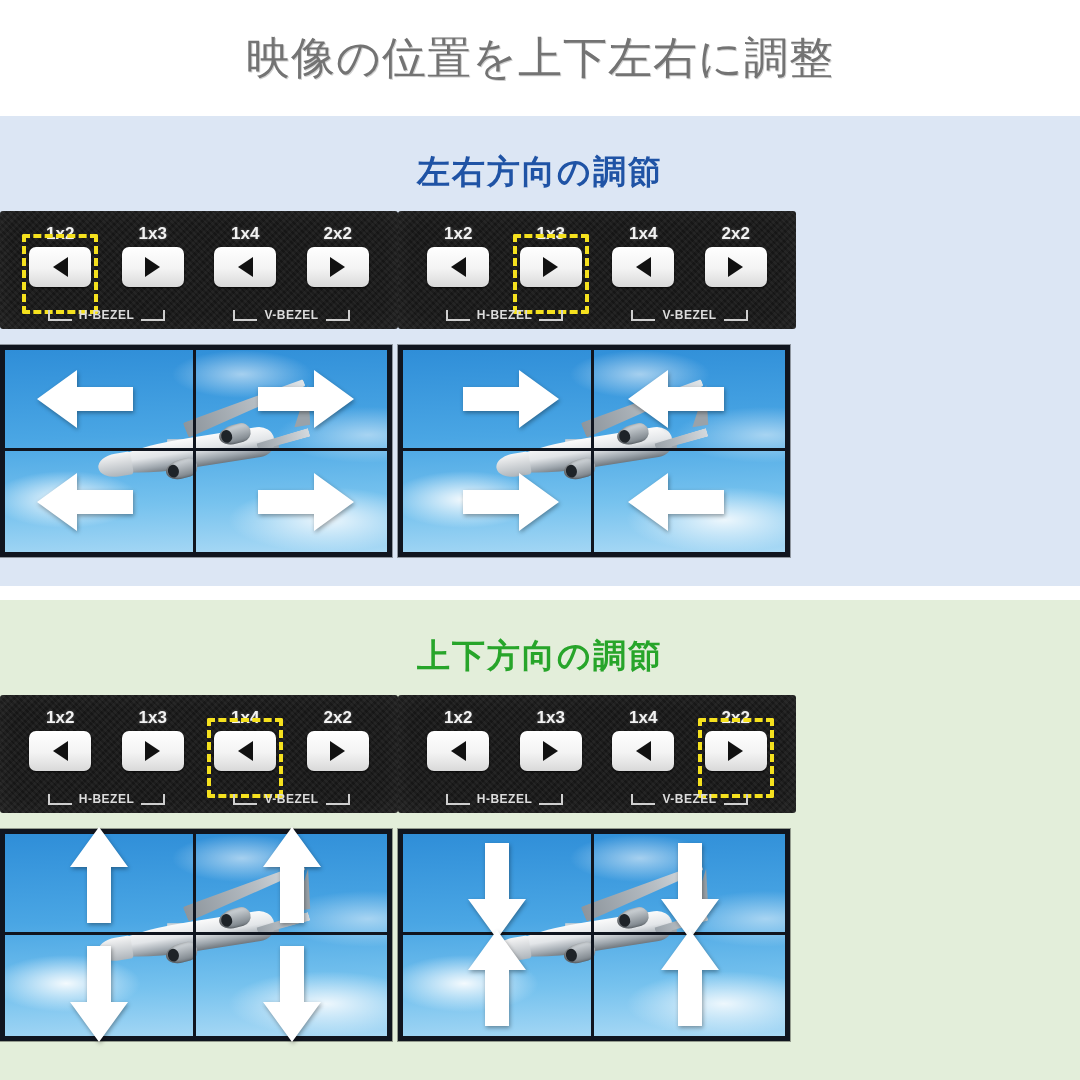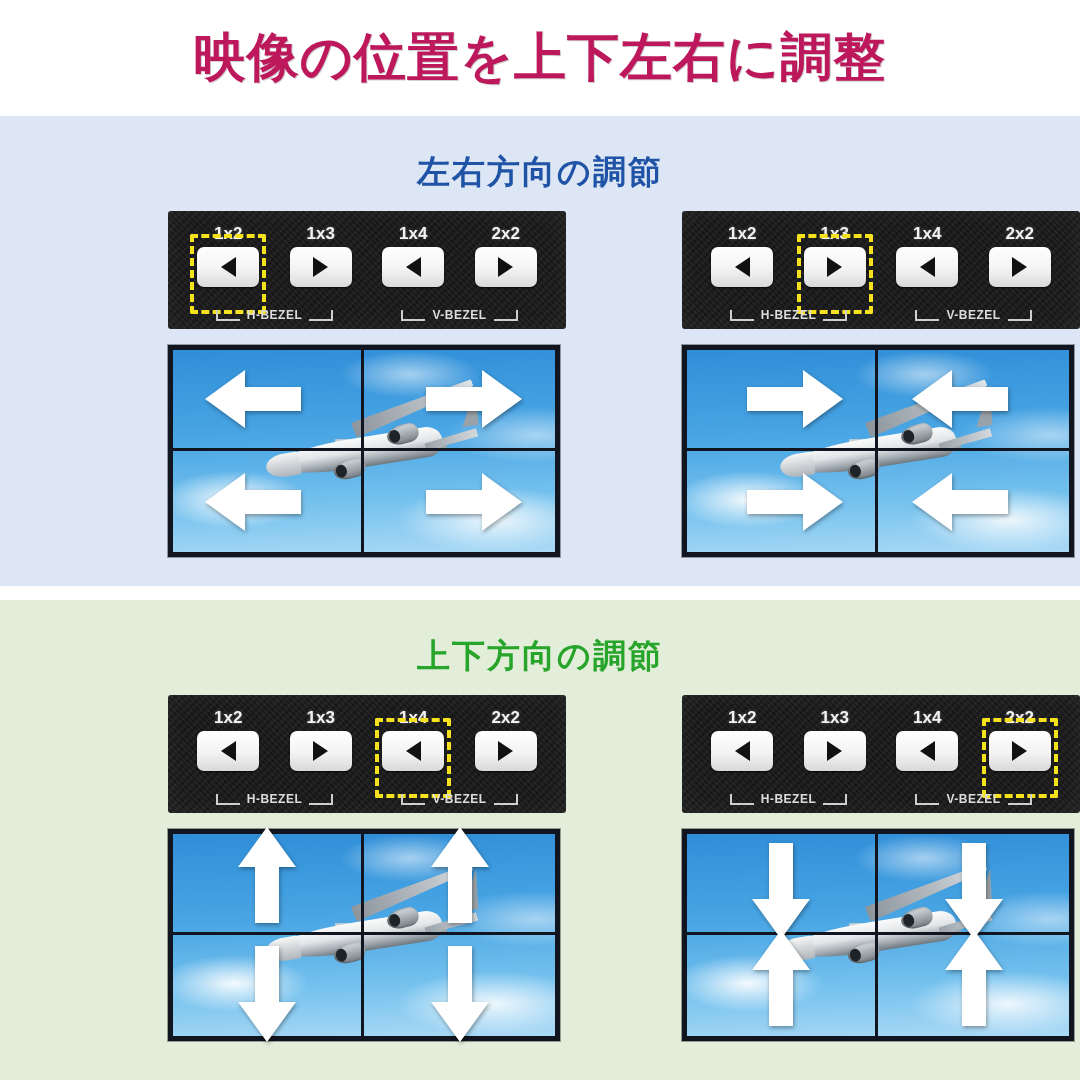--- a/index.html
+++ b/index.html
@@ -17,23 +17,23 @@
 
   
   .title-band {
     height: 116px;
     background: #ffffff;
     display: flex;
     align-items: center;
     justify-content: center;
   }
   .page-title {
-    font-size: 52px;
-    font-weight: bold;
-    color: #be185d;
+    font-size: 44px;
+    font-weight: normal;
+    color: #737373;
     letter-spacing: 1px;
     text-shadow: 1px 1px 0 rgba(120,120,120,.35);
     white-space: nowrap;
   }
 
   
   .section {
     position: relative;
     box-sizing: border-box;
   }
@@ -55,22 +55,21 @@
     font-weight: bold;
     padding-top: 34px;
     letter-spacing: 2px;
   }
   .heading-blue { color: #1f53a5; }
   .heading-green { color: #27a52a; }
 
   
   .pair {
     display: flex;
-    justify-content: flex-end;
-    gap: 116px;
+    justify-content: flex-start;
     margin-top: 16px;
   }
   .unit {
     width: 398px;
   }
 
   
   .remote {
     position: relative;
     width: 398px;

